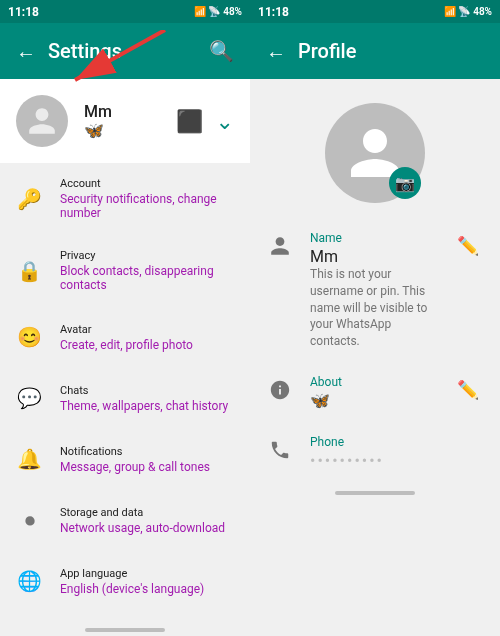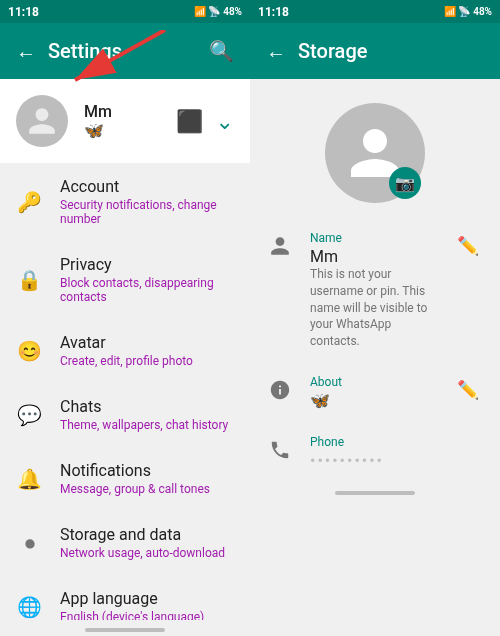--- a/index.html
+++ b/index.html
@@ -88,21 +88,21 @@
     .settings-item .item-icon {
       width: 28px;
       display: flex;
       justify-content: center;
       align-items: center;
       color: #757575;
       font-size: 20px;
       flex-shrink: 0;
     }
     .item-text .item-title {
-      font-size: 16px;
+      font-size: 11px;
       color: #212121;
       font-weight: 400;
     }
     .item-text .item-subtitle {
       font-size: 12px;
       color: #a21caf;
       margin-top: 2px;
     }
 
     
@@ -351,21 +351,21 @@
     <span class="time">11:18</span>
     <div class="icons">
       <span>📶</span>
       <span>📡</span>
       <span>48%</span>
     </div>
   </div>
 
   <div class="app-bar">
     <span class="back-arrow">←</span>
-    <span class="title">Storage</span>
+    <span class="title">Profile</span>
   </div>
 
   <div class="profile-photo-section">
     <div class="profile-large-avatar">
       <svg width="60" height="60" viewBox="0 0 24 24" fill="#fff">
         <path d="M12 12c2.7 0 4.8-2.1 4.8-4.8S14.7 2.4 12 2.4 7.2 4.5 7.2 7.2 9.3 12 12 12zm0 2.4c-3.2 0-9.6 1.6-9.6 4.8v2.4h19.2v-2.4c0-3.2-6.4-4.8-9.6-4.8z"></path>
       </svg>
       <div class="camera-btn">
         <span>📷</span>
       </div>

